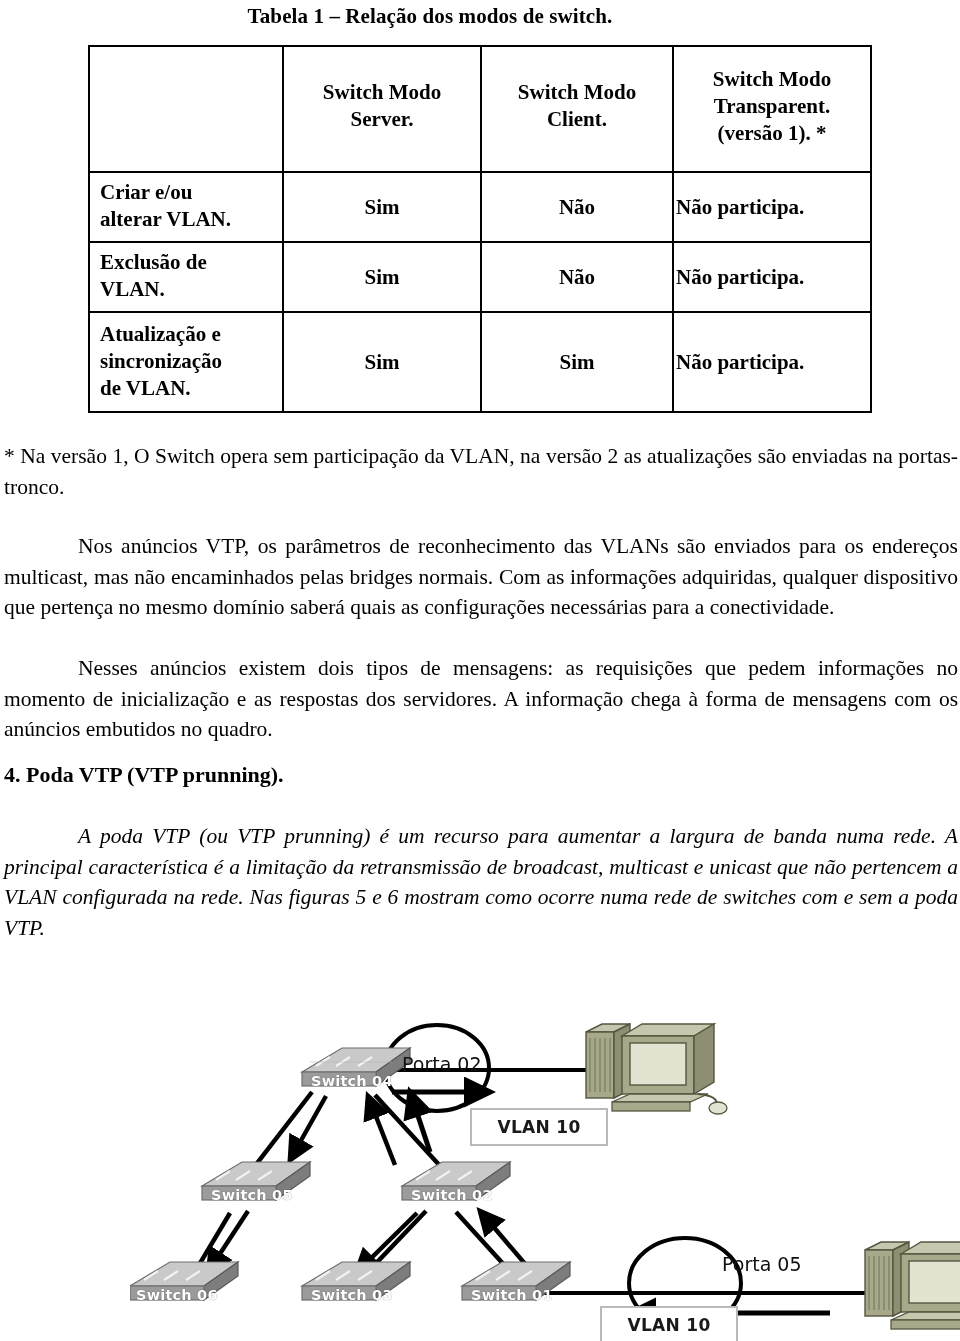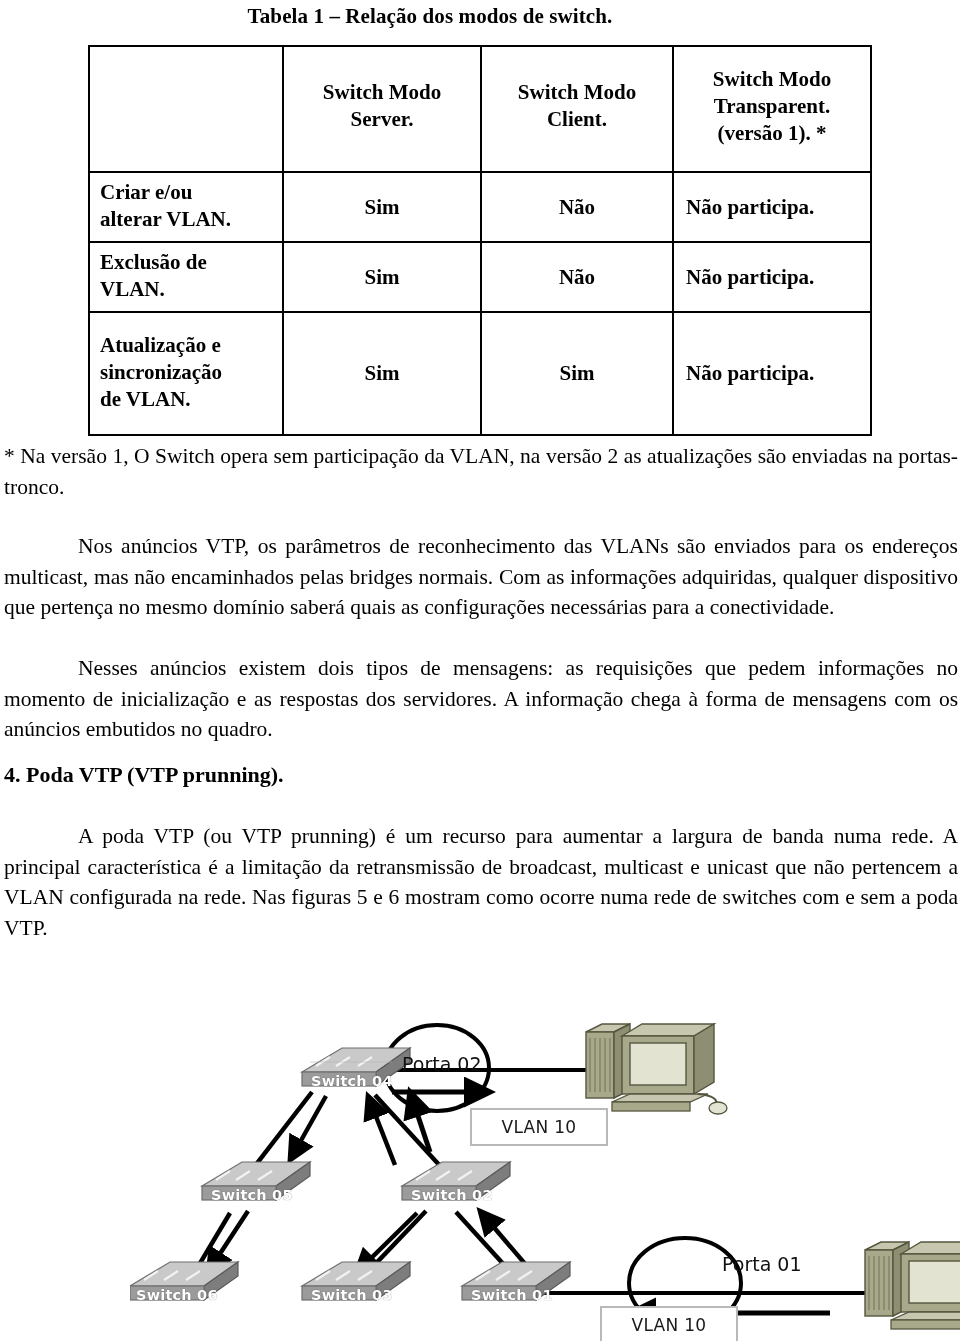--- a/index.html
+++ b/index.html
@@ -59,29 +59,29 @@
   table.modes td.rowlabel {
     text-align: left;
     padding: 6px 8px 8px 10px;
   }
   table.modes td.val {
     text-align: center;
     vertical-align: middle;
   }
   table.modes td.val.left {
     text-align: left;
-    padding-left: 12px;
+    padding-left: 2px;
   }
   .col-a { width: 194px; }
   .col-b { width: 198px; }
   .col-c { width: 192px; }
   .col-d { width: 198px; }
   .r1 { height: 56px; }
   .r2 { height: 52px; }
-  .r3 { height: 123px; }
+  .r3 { height: 100px; }
 
   
   .para {
     position: absolute;
     left: 4px;
     width: 954px;
     font-size: 21.5px;
     line-height: 30.5px;
     text-align: justify;
     text-justify: inter-word;
@@ -94,38 +94,38 @@
     width: 954px;
     font-size: 22px;
     font-weight: bold;
     line-height: 30px;
   }
 
   #p-footnote { top: 441px; }
   #p-anuncios { top: 531px; }
   #p-nesses  { top: 653px; }
   #h-poda    { top: 760px; }
-  #p-poda    { top: 821px; }
+  #p-poda    { top: 821px; font-style: italic; }
 
   
   .diagram {
     position: absolute;
     left: 130px;
     top: 1000px;
     width: 830px;
     height: 341px;
   }
   .diagram svg { display: block; }
 
   .vlan-box {
     position: absolute;
     border: 2px solid #b9b9b9;
     background: #ffffff;
     font-family: "DejaVu Sans", "Liberation Sans", sans-serif;
-    font-weight: normal;
+    font-weight: bold;
     font-size: 17px;
     color: #1a1a1a;
     display: flex;
     align-items: center;
     justify-content: center;
     letter-spacing: 0.3px;
     text-align: right;
   }
   #vlan-top { left: 340px; top: 108px; width: 134px; height: 34px; }
   #vlan-bottom { left: 470px; top: 306px; width: 134px; height: 34px; }
@@ -339,17 +339,17 @@
   </svg>
 
   <div class="sw-label" style="left:181px; top:73px;">Switch 04</div>
   <div class="sw-label" style="left:81px;  top:187px;">Switch 05</div>
   <div class="sw-label" style="left:281px; top:187px;">Switch 02</div>
   <div class="sw-label" style="left:6px;   top:287px;">Switch 06</div>
   <div class="sw-label" style="left:181px; top:287px;">Switch 03</div>
   <div class="sw-label" style="left:341px; top:287px;">Switch 01</div>
 
   <div class="porta-label" id="porta02-label">Porta 02</div>
-  <div class="porta-label" id="porta01-label">Porta 01</div>
+  <div class="porta-label" id="porta01-label">Porta 05</div>
 
   <div class="vlan-box" id="vlan-top">VLAN 10</div>
   <div class="vlan-box" id="vlan-bottom">VLAN 10</div>
 </div>
 
 </body></html>

